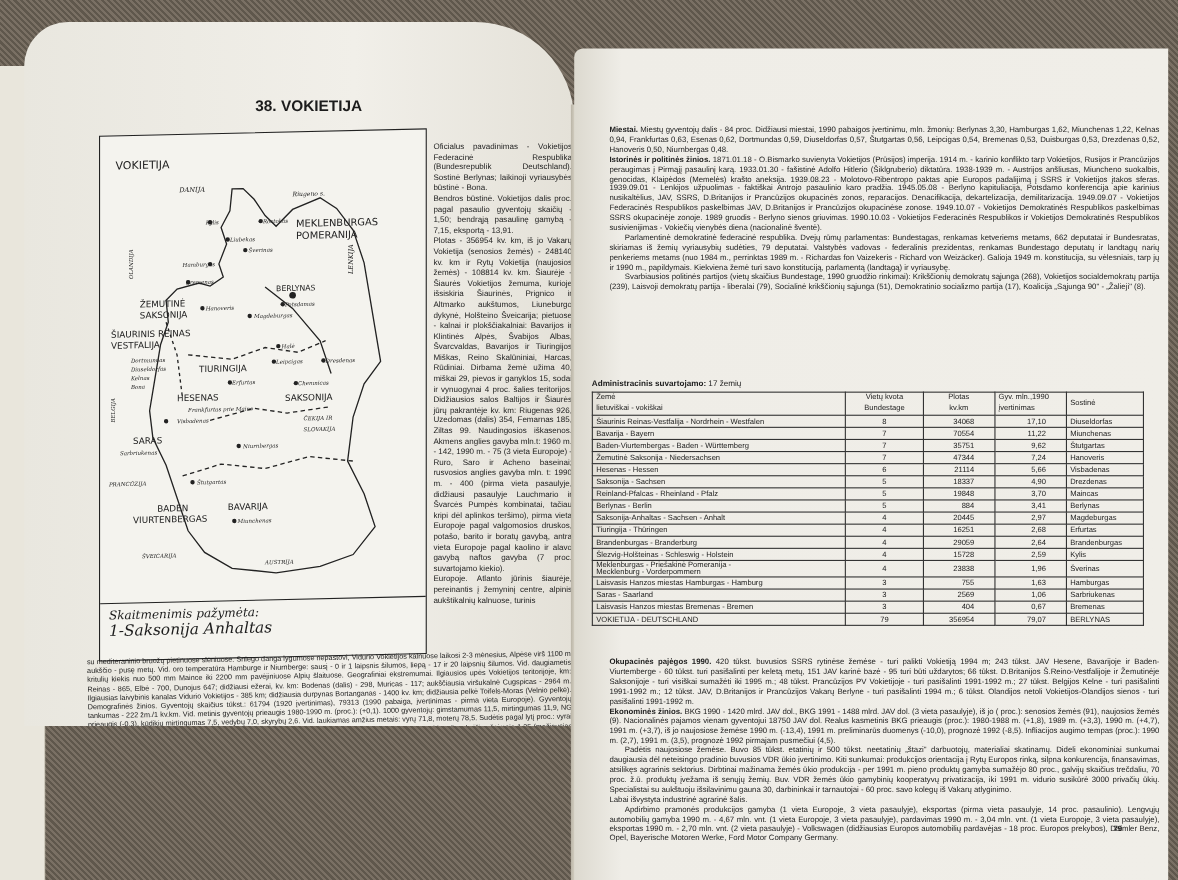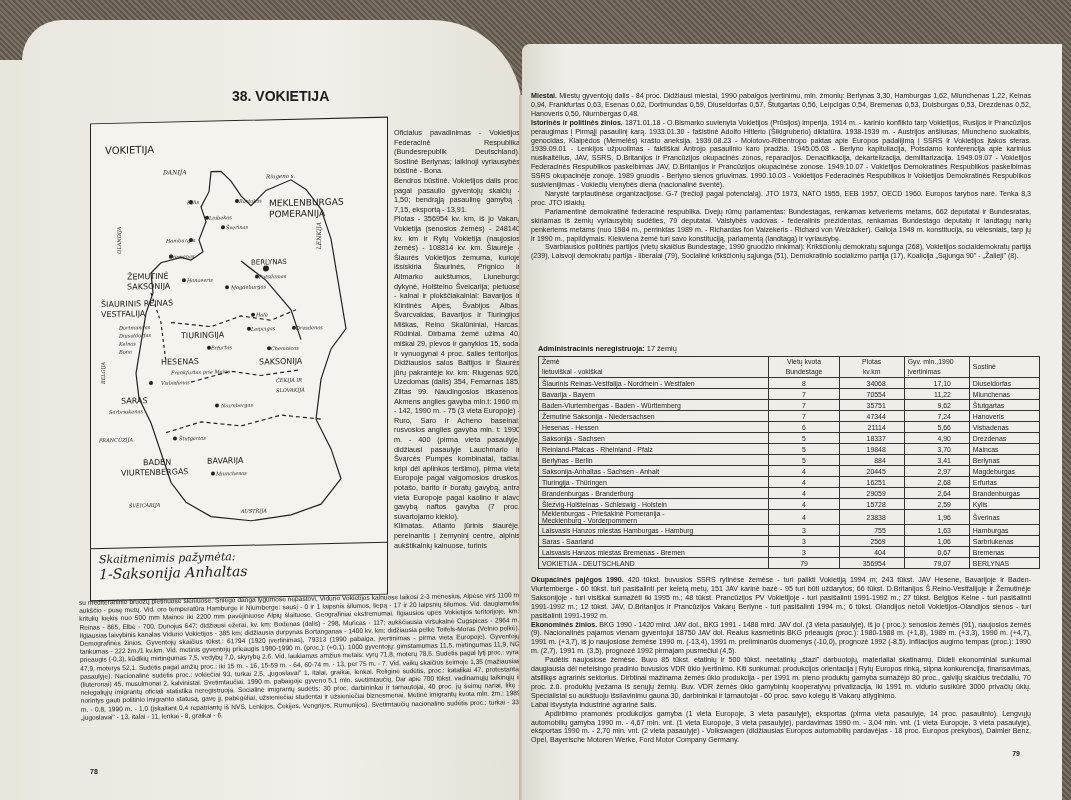--- a/index.html
+++ b/index.html
@@ -2,33 +2,33 @@
 <html><head>
 <meta charset="utf-8">
 <style>
   html,body{margin:0;padding:0;}
   body{width:1071px;height:800px;overflow:hidden;background:#6e6558;font-family:"Liberation Sans",sans-serif;position:relative;}
   .fabric{position:absolute;inset:0;background:
      repeating-linear-gradient(45deg,#7a7064 0 2px,#5f574c 2px 4px),
      repeating-linear-gradient(-45deg,rgba(255,255,255,.08) 0 2px,rgba(0,0,0,.08) 2px 4px);}
   .book-edge{position:absolute;left:0;top:60px;width:40px;height:740px;background:#e9e6dc;border-right:1px solid #cfcabd;}
   .page{position:absolute;background:#eeece5;color:#1c1c1c;overflow:hidden;}
-  .page.left{left:22px;top:20px;width:500px;height:780px;border-radius:40px 90px 0 0;background:linear-gradient(90deg,#e9e7df 0%,#f1efe9 60%,#e4e1d8 100%);}
+  .page.left{left:22px;top:20px;width:500px;height:640px;border-radius:40px 90px 0 0;background:linear-gradient(90deg,#e9e7df 0%,#f1efe9 60%,#e4e1d8 100%);}
   .page.right{left:522px;top:44px;width:540px;height:756px;border-radius:8px 0 0 0;background:linear-gradient(90deg,#dcd9cf 0%,#efede7 8%,#f0eee8 100%);}
   .gutter{position:absolute;left:519px;top:95px;width:4px;height:705px;background:linear-gradient(90deg,#b9b4a6,#d9d4c7);}
   .title{position:absolute;left:210px;top:68px;font-weight:bold;font-size:14px;}
   .mapbox{position:absolute;left:68px;top:100px;width:296px;height:476px;border:1.5px solid #222;transform:skewY(-1.3deg);background:#f4f3ee;}
   .map-svg{position:absolute;left:0;top:0;width:296px;height:420px;}
   .legend{position:absolute;left:0;bottom:0;width:296px;height:52px;border-top:1.5px solid #222;font-family:"DejaVu Serif",serif;font-style:italic;font-size:11px;padding:4px 8px;box-sizing:border-box;}
   .legend .l2{font-size:14px;}
   .sidecol{position:absolute;left:372px;top:108px;width:126px;font-size:7.3px;line-height:9.6px;text-align:justify;}
   .sidecol b{font-weight:normal;}
   .bottomtext{position:absolute;left:58px;top:575px;width:440px;font-size:6.6px;line-height:8.2px;text-align:justify;transform:rotate(-1deg);}
   .pnum-l{position:absolute;left:68px;top:748px;font-size:7px;font-weight:bold;}
-  .rtext{position:absolute;left:9px;width:500px;font-size:7.1px;line-height:8.9px;text-align:justify;}
+  .rtext{position:absolute;left:32px;width:500px;font-size:7.1px;line-height:8.9px;text-align:justify;margin-top:22px;}
   .rtext p{margin:0;}
   .rtext .ind{text-indent:14px;}
   .tbl-title{position:absolute;left:16px;top:300px;font-size:7.4px;}
   table.admin{position:absolute;left:16px;top:312px;width:502px;border-collapse:collapse;font-size:6.9px;}
   table.admin td,table.admin th{border:1px solid #333;padding:0 3px;height:10px;font-weight:normal;}
   table.admin th{text-align:left;vertical-align:top;line-height:10px;}
   table.admin td.num{text-align:center;}
   table.admin td.right{text-align:right;padding-right:18px;}
   table.admin tr.total td{text-transform:none;}
   .pnum-r{position:absolute;right:42px;top:706px;font-size:7px;font-weight:bold;}
@@ -128,39 +128,38 @@
     <div class="legend">
       <div>Skaitmenimis pažymėta:</div>
       <div class="l2">1-Saksonija Anhaltas</div>
     </div>
   </div>
 
   <div class="sidecol">
     <span><b>Oficialus pavadinimas</b><span> - Vokietijos Federacinė Respublika (Bundesrepublik Deutschland). Sostinė Berlynas; laikinoji vyriausybės būstinė - Bona.</span></span><br>
     <span><b>Bendros būstinė.</b><span> Vokietijos dalis proc. pagal pasaulio gyventojų skaičių - 1,50; bendrąją pasaulinę gamybą - 7,15, eksportą - 13,91.</span></span><br>
     <span><b>Plotas</b><span> - 356954 kv. km, iš jo Vakarų Vokietija (senosios žemės) - 248140 kv. km ir Rytų Vokietija (naujosios žemės) - 108814 kv. km. Šiaurėje - Šiaurės Vokietijos žemuma, kurioje išsiskiria Šiaurinės, Prignico ir Altmarko aukštumos, Liuneburgo dykynė, Holšteino Šveicarija; pietuose - kalnai ir plokščiakalniai: Bavarijos ir Klintinės Alpės, Švabijos Albas, Švarcvaldas, Bavarijos ir Tiuringijos Miškas, Reino Skalūniniai, Harcas, Rūdiniai. Dirbama žemė užima 40, miškai 29, pievos ir ganyklos 15, sodai ir vynuogynai 4 proc. šalies teritorijos. Didžiausios salos Baltijos ir Šiaurės jūrų pakrantėje kv. km: Riugenas 926, Uzedomas (dalis) 354, Femarnas 185, Ziltas 99. Naudingosios iškasenos. Akmens anglies gavyba mln.t: 1960 m. - 142, 1990 m. - 75 (3 vieta Europoje) - Ruro, Saro ir Acheno baseinai; rusvosios anglies gavyba mln. t: 1990 m. - 400 </span><b>(pirma vieta pasaulyje</b><span>, didžiausi pasaulyje Lauchmario ir Švarcės Pumpės kombinatai, tačiau kripi dėl aplinkos teršimo), pirma vieta Europoje pagal valgomosios druskos, potašo, barito ir boratų gavybą, antra vieta Europoje pagal kaolino ir alavo gavybą naftos gavyba (7 proc. suvartojamo kiekio).</span></span><br>
-    <span><b>Klimatas.</b><span> Atlanto jūrinis šiaurėje, pereinantis į žemyninį centre, alpinis aukštikalnių kalnuose, turinis</span></span>
+    <span><b>Europoje.</b><span> Atlanto jūrinis šiaurėje, pereinantis į žemyninį centre, alpinis aukštikalnių kalnuose, turinis</span></span>
   </div>
 
   <div class="bottomtext">su mediteraninio bruožų pietinuose slėniuose. Sniego danga lygumose nepastovi, Vidurio Vokietijos kalnuose laikosi 2-3 mėnesius, Alpėse virš 1100 m aukščio - pusę metų. Vid. oro temperatūra Hamburge ir Niurnberge: sausį - 0 ir 1 laipsnis šilumos, liepą - 17 ir 20 laipsnių šilumos. Vid. daugiametis kritulių kiekis nuo 500 mm Maince iki 2200 mm pavėjiniuose Alpių šlaituose. Geografiniai ekstremumai. Ilgiausios upės Vokietijos teritorijoje, km: Reinas - 865, Elbė - 700, Dunojus 647; didžiausi ežerai, kv. km: Bodenas (dalis) - 298, Muricas - 117; aukščiausia viršukalnė Cugspicas - 2964 m. Ilgiausias laivybinis kanalas Vidurio Vokietijos - 385 km; didžiausia durpynas Bortanganas - 1400 kv. km; didžiausia pelkė Toifels-Moras (Velnio pelkė). Demografinės žinios. Gyventojų skaičius tūkst.: 61794 (1920 įvertinimas), 79313 (1990 pabaiga, įvertinimas - pirma vieta Europoje). Gyventojų tankumas - 222 žm./1 kv.km. Vid. metinis gyventojų prieaugis 1980-1990 m. (proc.): (+0,1). 1000 gyventojų: gimstamumas 11,5, mirtingumas 11,9, NG prieaugis (-0,3), kūdikių mirtingumas 7,5, vedybų 7,0, skyrybų 2,6. Vid. laukiamas amžius metais: vyrų 71,8, moterų 78,5. Sudėtis pagal lytį proc.: vyrai 47,9, moterys 52,1. Sudėtis pagal amžių proc.: iki 15 m. - 16, 15-59 m. - 64, 60-74 m. - 13, per 75 m. - 7. Vid. vaikų skaičius šeimoje 1,35 (mažiausias pasaulyje). Nacionalinė sudėtis proc.: vokiečiai 93, turkai 2,5, „jugoslavai" 1, italai, graikai, lenkai. Religinė sudėtis, proc.: katalikai 47, protestantai (liuteronai) 45, musulmonai 2, kalvinistai. Svetimtaučiai. 1990 m. pabaigoje gyveno 5,1 mln. svetimtaučių. Dar apie 700 tūkst. vadinamųjų laikinųjų ir nelegaliųjų imigrantų oficiali statistika neregistruoja. Socialinė imigrantų sudėtis: 30 proc. darbininkai ir tarnautojai, 40 proc. jų šeimų nariai, likę - norintys gauti politinio imigranto statusą, gavę jį, pabėgėliai, užsieniečiai studentai ir užsieniečiai biznesmenai. Metinė imigrantų kvota mln. žm.: 1989 m. - 0,8, 1990 m. - 1,0 (įskaitant 0,4 repatriantų iš NVS, Lenkijos, Čekijos, Vengrijos, Rumunijos). Svetimtaučių nacionalinė sudėtis proc.: turkai - 33, „jugoslavai" - 13, italai - 11, lenkai - 8, graikai - 6.</div>
   <div class="pnum-l">78</div>
 </div>
 
 <div class="gutter"></div>
 
 <div class="page right">
   <div class="rtext" style="top:48px;">
     <p><b>Miestai.</b><span> Miestų gyventojų dalis - 84 proc. Didžiausi miestai, 1990 pabaigos įvertinimu, mln. žmonių: Berlynas 3,30, Hamburgas 1,62, Miunchenas 1,22, Kelnas 0,94, Frankfurtas 0,63, Esenas 0,62, Dortmundas 0,59, Diuseldorfas 0,57, Štutgartas 0,56, Leipcigas 0,54, Bremenas 0,53, Duisburgas 0,53, Drezdenas 0,52, Hanoveris 0,50, Niurnbergas 0,48.</span></p>
     <p><b>Istorinės ir politinės žinios.</b><span> 1871.01.18 - O.Bismarko suvienyta Vokietijos (Prūsijos) imperija. 1914 m. - karinio konflikto tarp Vokietijos, Rusijos ir Prancūzijos peraugimas į Pirmąjį pasaulinį karą. 1933.01.30 - fašistinė Adolfo Hitlerio (Šiklgruberio) diktatūra. 1938-1939 m. - Austrijos anšliusas, Miuncheno suokalbis, genocidas, Klaipėdos (Memelės) krašto aneksija. 1939.08.23 - Molotovo-Ribentropo paktas apie Europos padalijimą į SSRS ir Vokietijos įtakos sferas. 1939.09.01 - Lenkijos užpuolimas - faktiškai Antrojo pasaulinio karo pradžia. 1945.05.08 - Berlyno kapituliacija, Potsdamo konferencija apie karinius nusikaltėlius, JAV, SSRS, D.Britanijos ir Prancūzijos okupacinės zonos, reparacijos. Denacifikacija, dekartelizacija, demilitarizacija. 1949.09.07 - Vokietijos Federacinės Respublikos paskelbimas JAV, D.Britanijos ir Prancūzijos okupacinėse zonose. 1949.10.07 - Vokietijos Demokratinės Respublikos paskelbimas SSRS okupacinėje zonoje. 1989 gruodis - Berlyno sienos griuvimas. 1990.10.03 - Vokietijos Federacinės Respublikos ir Vokietijos Demokratinės Respublikos susivienijimas - Vokiečių vienybės diena (nacionalinė šventė).</span></p>
-    <p class="ind">Narystė tarptautinėse organizacijose. G-7 (trečioji pagal potencialą). JTO 1973, NATO 1955, EEB 1957, OECD 1960. Europos tarybos narė. Tenka 8,3 proc. JTO išlaidų.</p>
     <p class="ind">Parlamentinė demokratinė federacinė respublika. Dvejų rūmų parlamentas: Bundestagas, renkamas ketveriems metams, 662 deputatai ir Bundesratas, skiriamas iš žemių vyriausybių sudėties, 79 deputatai. Valstybės vadovas - federalinis prezidentas, renkamas Bundestago deputatų ir landtagų narių penkeriems metams (nuo 1984 m., perrinktas 1989 m. - Richardas fon Vaizekeris - Richard von Weizäcker). Galioja 1949 m. konstitucija, su vėlesniais, tarp jų ir 1990 m., papildymais. Kiekviena žemė turi savo konstituciją, parlamentą (landtagą) ir vyriausybę.</p>
     <p class="ind">Svarbiausios politinės partijos (vietų skaičius Bundestage, 1990 gruodžio rinkimai): Krikščionių demokratų sąjunga (268), Vokietijos socialdemokratų partija (239), Laisvoji demokratų partija - liberalai (79), Socialinė krikščionių sąjunga (51), Demokratinio socializmo partija (17), Koalicija „Sąjunga 90" - „Žalieji" (8).</p>
   </div>
 
-  <div class="tbl-title"><b>Administracinis neregistruoja:</b><span> 17 žemių</span></div>
+  <div class="tbl-title"><b>Administracinis suvartojamo:</b><span> 17 žemių</span></div>
 
   <table class="admin">
     <thead>
       <tr>
         <th style="width:46%;white-space:pre-line">Žemė
 lietuviškai - vokiškai</th>
         <th style="width:14%;text-align:center;white-space:pre-line">Vietų kvota
 Bundestage</th>
         <th style="width:13%;text-align:center;white-space:pre-line">Plotas
 kv.km</th>

